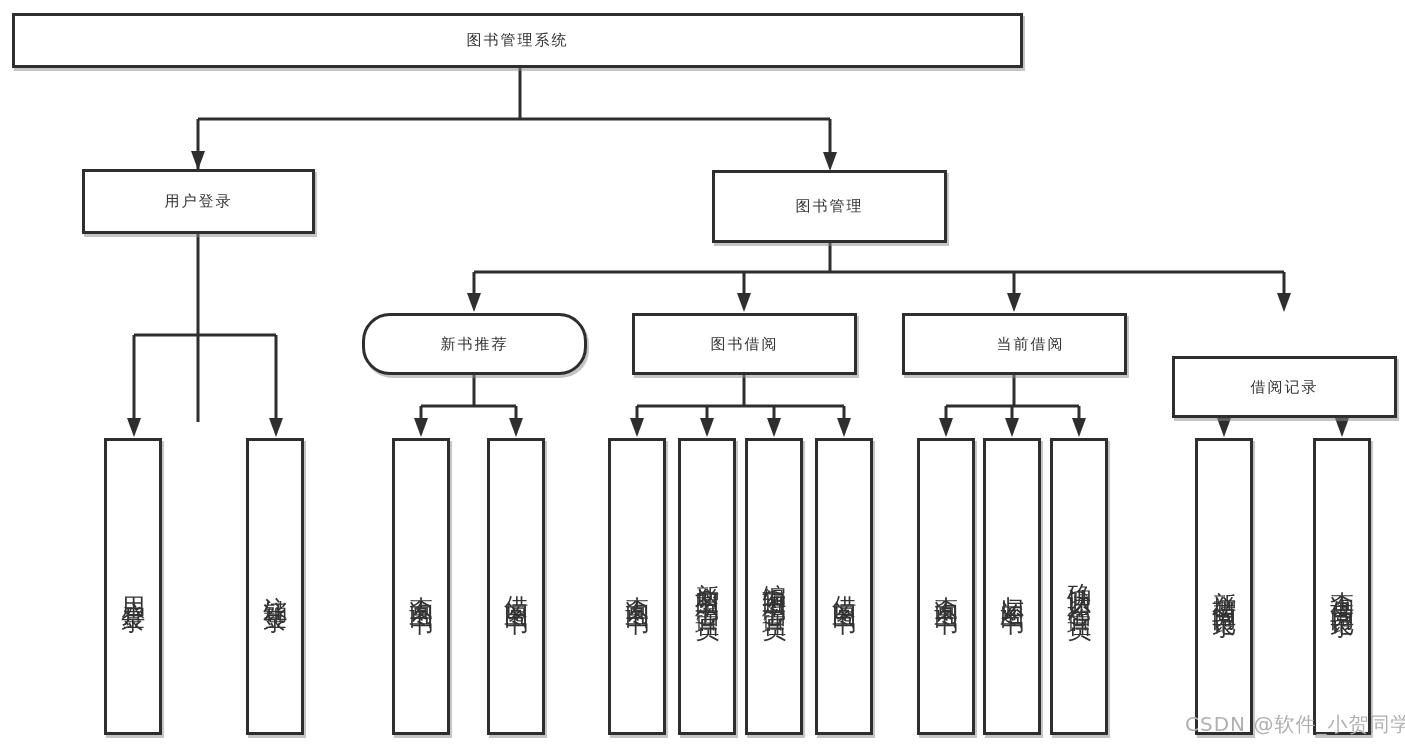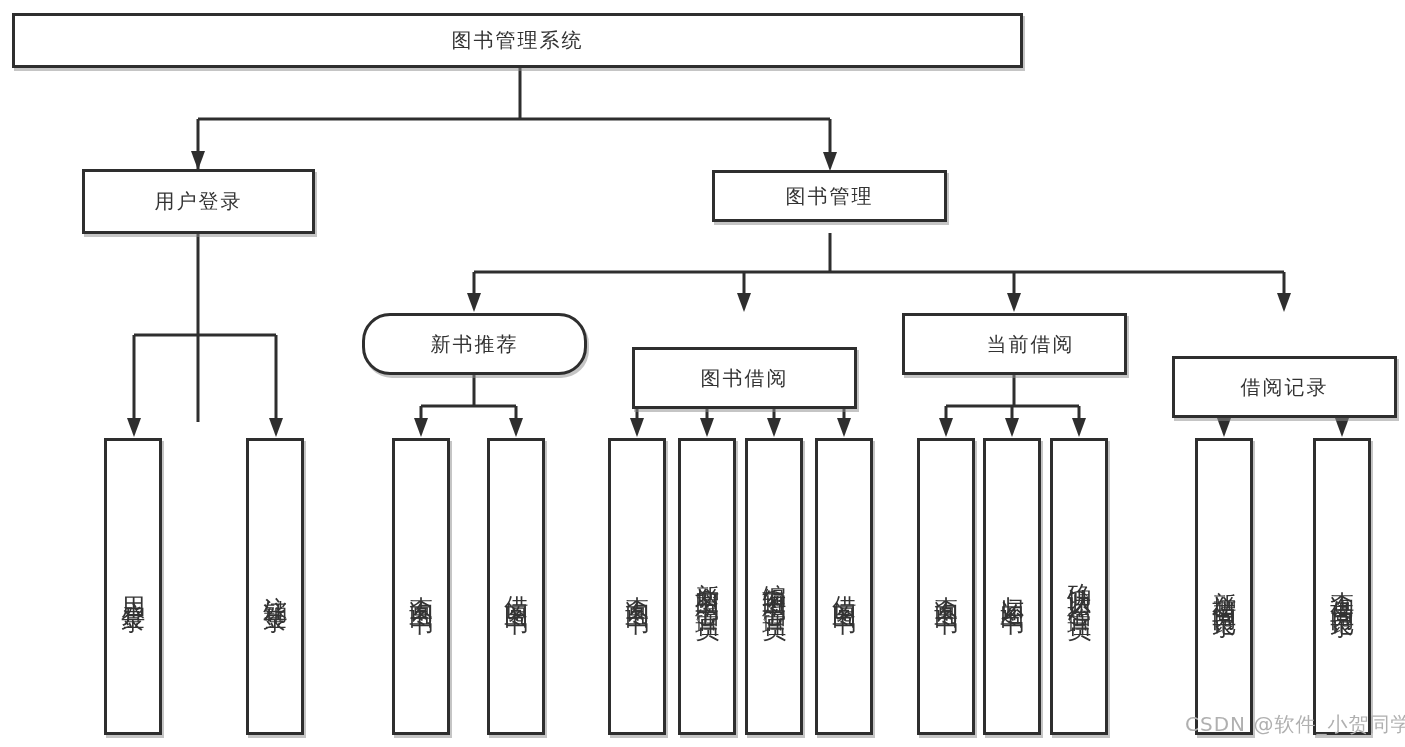--- a/index.html
+++ b/index.html
@@ -15,35 +15,35 @@
   .box {
     position: absolute;
     border: 3px solid #2e2e2e;
     background: #ffffff;
     color: #333333;
     display: flex;
     align-items: center;
     justify-content: center;
     box-shadow: 2px 3px 0 rgba(140,140,140,0.5);
   }
-  .hbox { font-size: 20px; letter-spacing: 2px; white-space: nowrap; }
+  .hbox { font-size: 15px; letter-spacing: 2px; white-space: nowrap; }
   .vbox { font-size: 24px; }
   .vbox .vtext {
     writing-mode: vertical-rl;
     text-orientation: mixed;
     letter-spacing: 5px;
     line-height: 1.1;
   }
   
   .root-box  { left: 12px;   top: 13px;  width: 1011px; height: 55px; }
   .n-login   { left: 82px;   top: 169px; width: 233px;  height: 65px; }
-  .n-mgmt    { left: 712px;  top: 170px; width: 235px;  height: 52px; }
+  .n-mgmt    { left: 712px;  top: 170px; width: 235px;  height: 73px; }
   .l3        { top: 313px; width: 225px; height: 62px; }
   .n-newbook { left: 362px; border-radius: 28px; }
-  .n-borrow  { left: 632px; margin-top: 34px; }
+  .n-borrow  { left: 632px; }
   .n-current { left: 902px; padding-left: 32px; }
   .n-records { left: 1172px; margin-top: 43px; }
   
   .leaf { top: 438px; width: 58px; height: 297px; }
   .v1  { left: 104px; }  .v2  { left: 246px; }
   .v3  { left: 392px; }  .v4  { left: 487px; }
   .v5  { left: 608px; }  .v6  { left: 678px; }
   .v7  { left: 745px; }  .v8  { left: 815px; }
   .v9  { left: 917px; }  .v10 { left: 983px; }
   .v11 { left: 1050px; }

